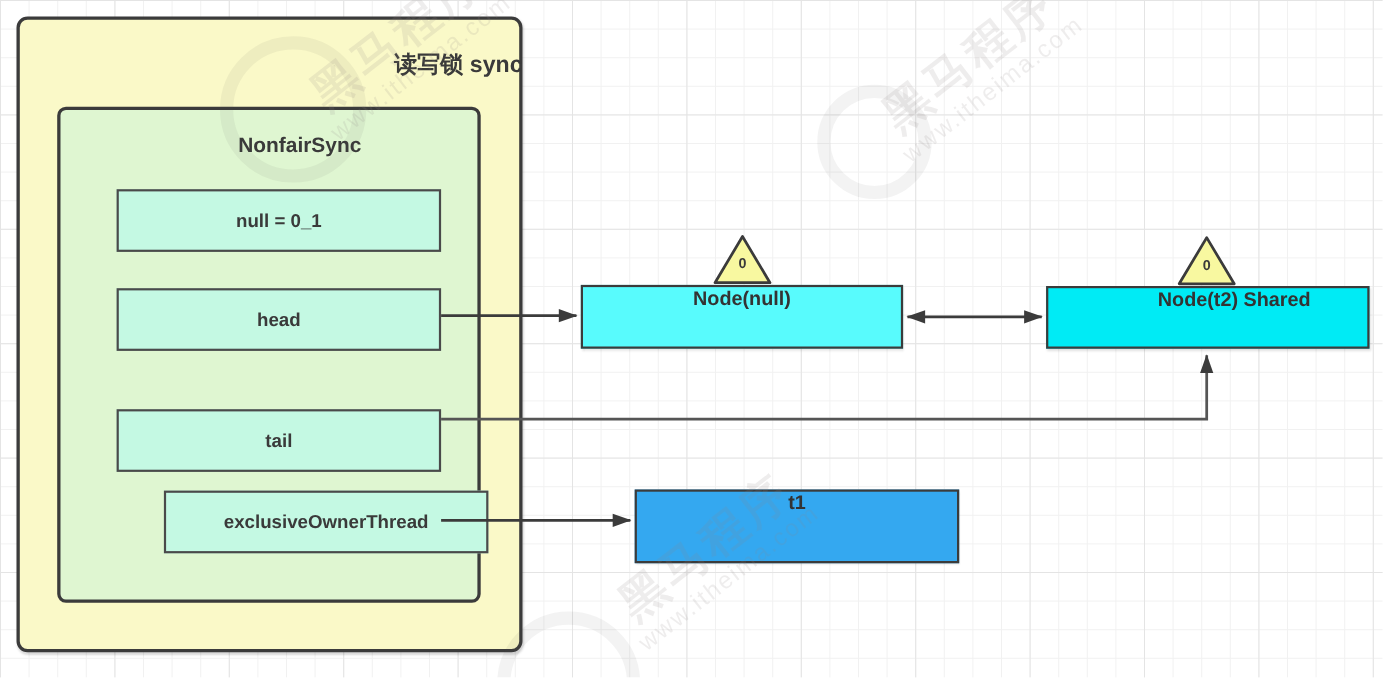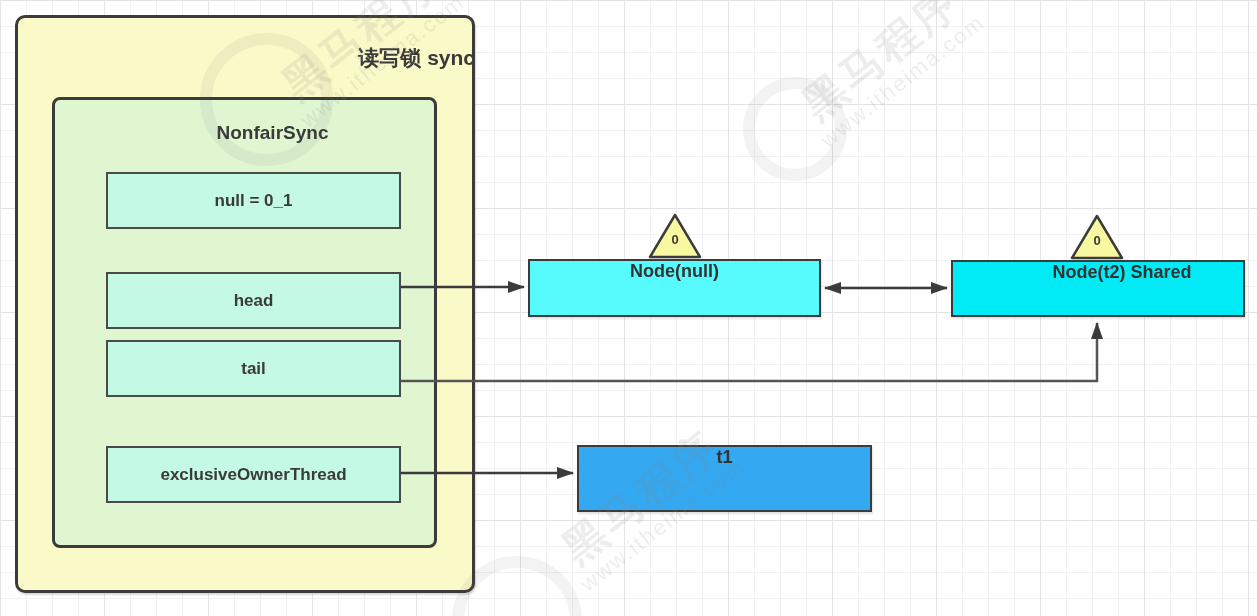--- a/index.html
+++ b/index.html
@@ -22,23 +22,23 @@
     border:3px solid #3b3b3b;border-radius:8px;}
   .outer-title{left:15px;top:44px;width:460px;text-align:right;
     font-size:21px;font-weight:bold;color:#3a3a3a;}
   .inner-title{left:52px;top:122px;width:441px;text-align:center;
     font-size:19px;font-weight:bold;color:#3a3a3a;}
   
   .field{left:106px;width:295px;height:57px;background:#C4F9E3;
     border:2px solid #4a4a4a;display:flex;align-items:center;justify-content:center;
     font-size:17px;font-weight:bold;color:#3a3a3a;}
   .f-state{top:172px;}
-  .f-head{top:272px;}
-  .f-tail{top:340px;}
-  .f-eot{top:446px;}
+  .f-head{top:262px;}
+  .f-tail{top:372px;}
+  .f-eot{top:446px;margin-left:43px;}
   
   .node{display:flex;align-items:flex-start;justify-content:center;
     font-size:18px;font-weight:bold;color:#333;border:2px solid #3b3b3b;
     box-shadow:1px 2px 2px rgba(0,0,0,.12);}
   .node-null{left:528px;top:259px;width:293px;height:58px;background:#58FBFD;}
   .node-t2{left:951px;top:260px;width:294px;height:57px;background:#00EBF5;padding-left:48px;}
   .t1-box{left:577px;top:445px;width:295px;height:67px;background:#34A8F0;}
   
   .tri{width:56px;height:48px;}
   .tri-1{left:647px;top:212px;}

